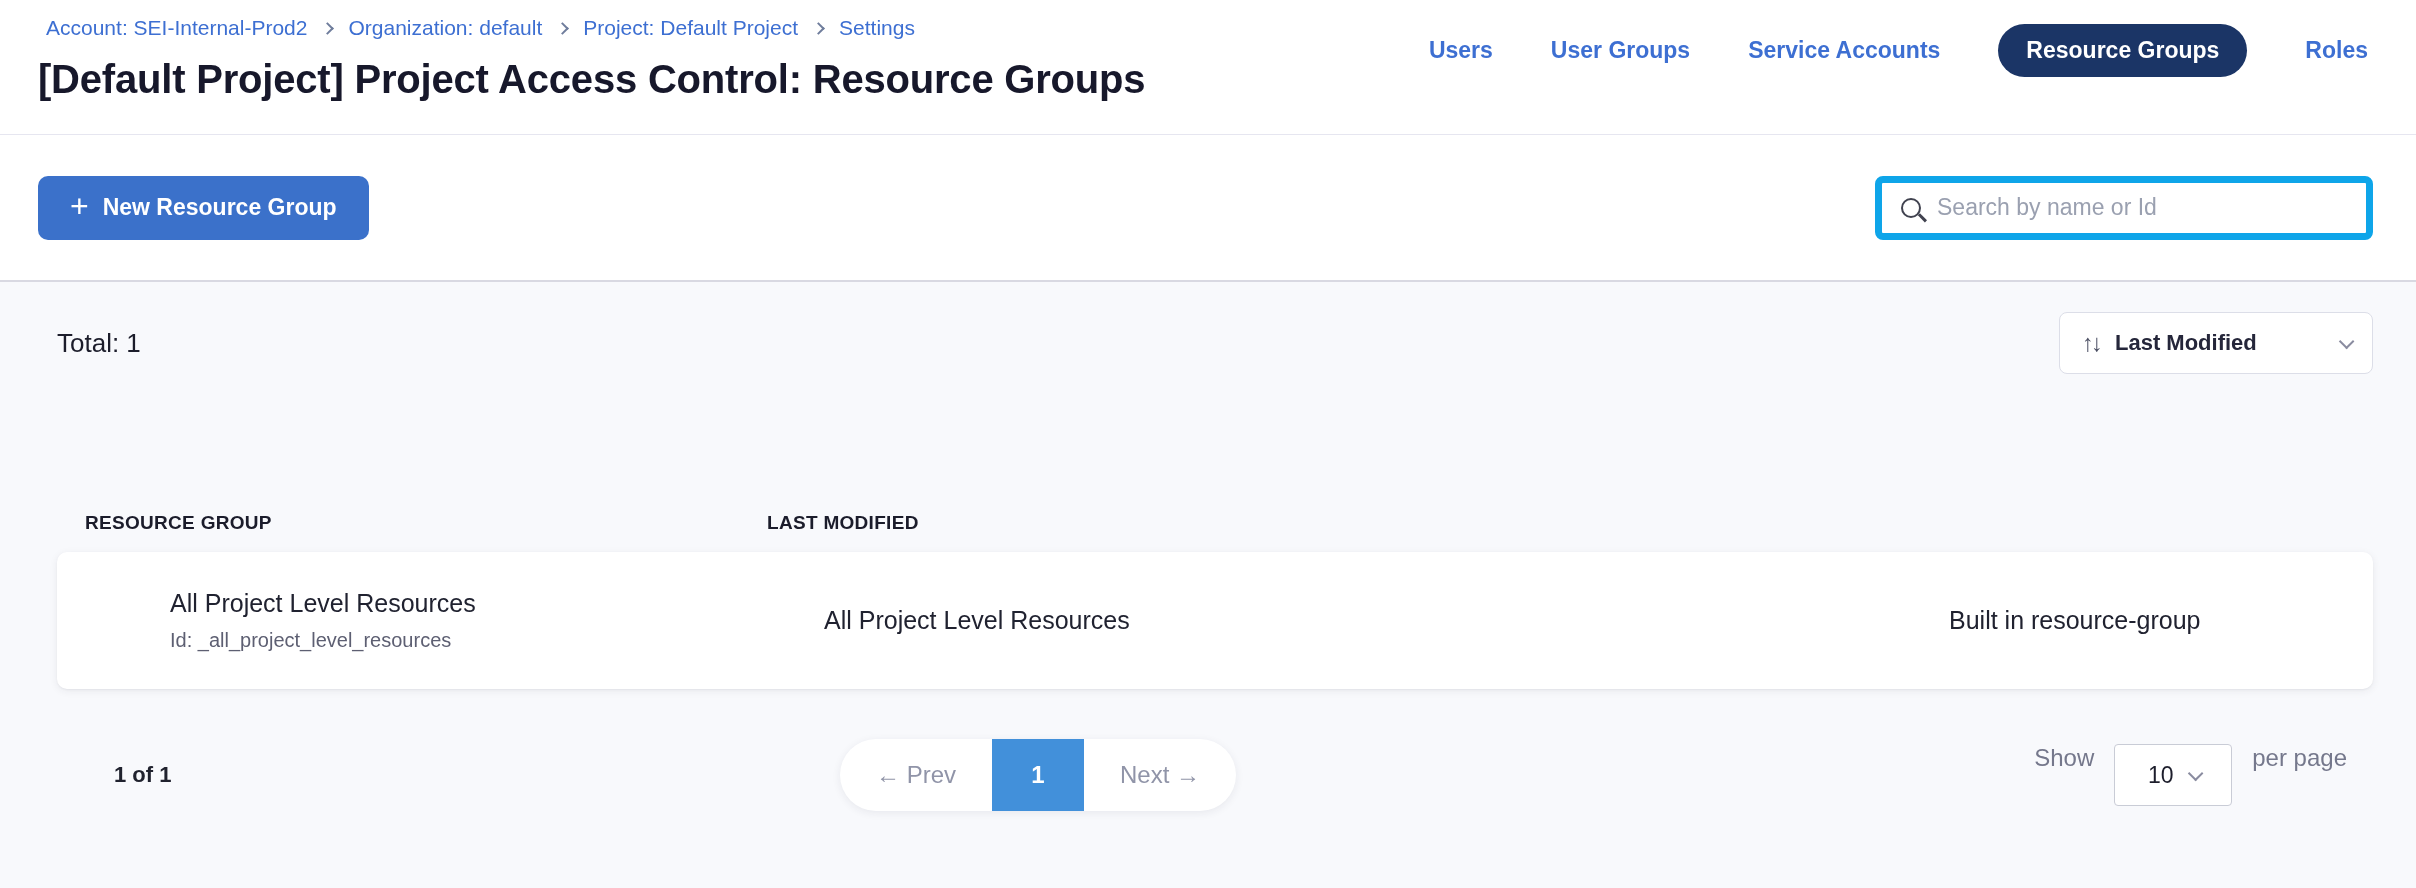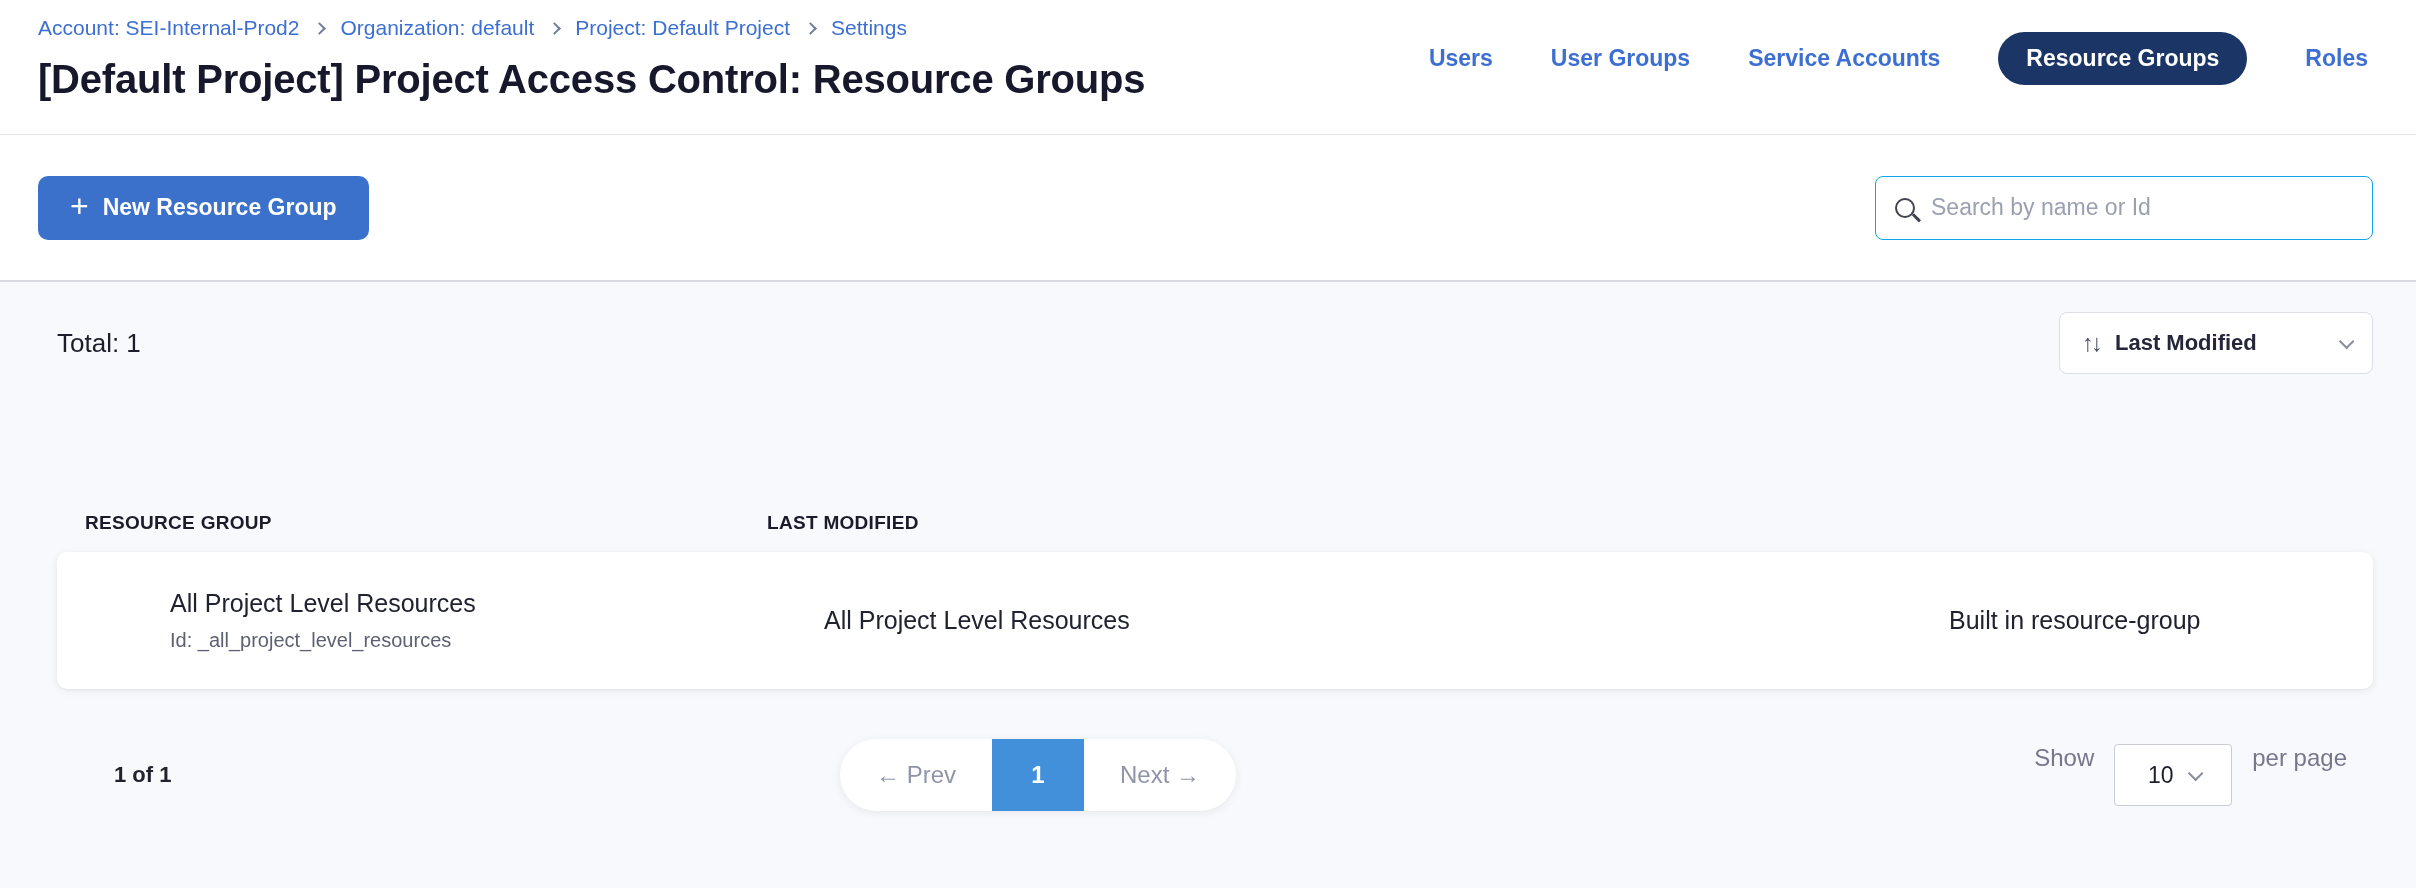--- a/index.html
+++ b/index.html
@@ -13,38 +13,38 @@
   .page { width:2416px; height:888px; position:relative; }
 
   
   .topbar {
     background:#ffffff;
     height:135px;
     padding:16px 0 0 38px;
     border-bottom:1px solid #e6e6f0;
     position:relative;
   }
-  .breadcrumb { display:flex; align-items:center; gap:16px; font-size:21px; }
+  .breadcrumb { display:flex; align-items:center; gap:16px; font-size:21px;margin-left:8px; }
   .breadcrumb a { color:#3d6fd2; text-decoration:none; cursor:pointer; }
   .crumb-sep {
     width:9px; height:9px;
     border-top:2.5px solid #6f7d9c; border-right:2.5px solid #6f7d9c;
     transform:rotate(45deg);
     display:inline-block;
     margin-top:1px;
   }
   .title {
     margin-top:17px;
     font-size:40px;
     font-weight:700;
     color:#17182b;
     letter-spacing:-0.2px;
   }
   .tabs {
-    position:absolute; top:32px; right:48px;
+    position:absolute; top:24px; right:48px;
     display:flex; align-items:center; gap:58px;
     font-size:23px; font-weight:600;
   }
   .tab { color:#3d6fd2; cursor:pointer; white-space:nowrap; }
   .tab.active {
     background:#1b3566; color:#ffffff;
     padding:13px 28px; border-radius:999px;
   }
 
   
@@ -60,21 +60,21 @@
     background:#3b71ca; color:#ffffff;
     border:none; border-radius:10px;
     height:64px; padding:0 32px;
     font-family:inherit; font-size:23px; font-weight:700;
     cursor:pointer;
   }
   .primary-btn .plus { font-size:32px; font-weight:400; line-height:0; margin-top:-3px; }
   .search-box {
     width:498px; height:64px;
     background:#ffffff;
-    border:1px solid #0ea5e9; border-radius:8px;
+    border:7px solid #0ea5e9; border-radius:8px;
     display:flex; align-items:center; gap:16px;
     padding:0 19px;
   }
   .search-glyph {
     width:20px; height:20px;
     border:2.5px solid #40424f; border-radius:50%;
     position:relative; flex:none;
   }
   .search-glyph::after {
     content:""; position:absolute;

